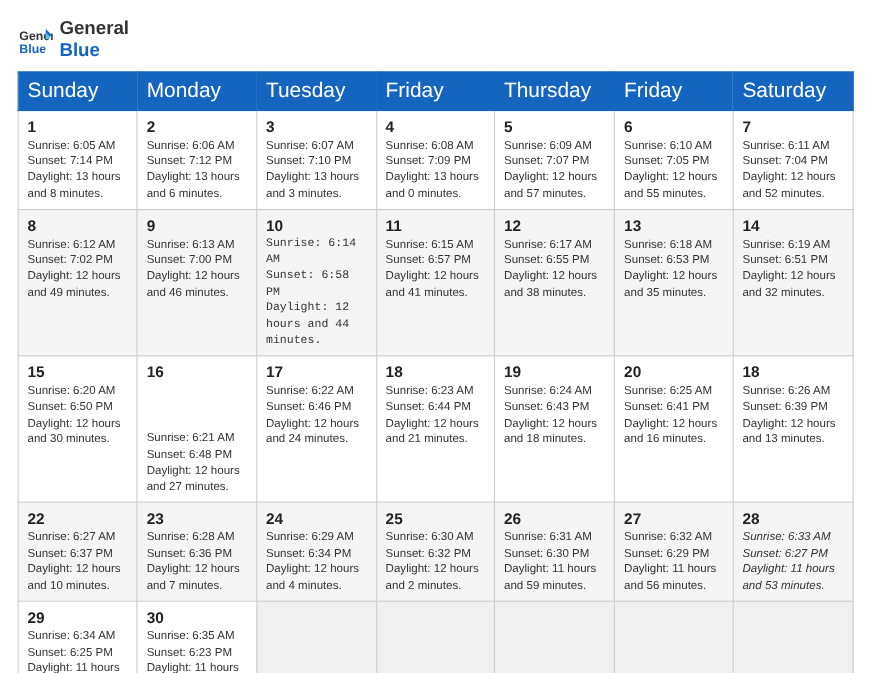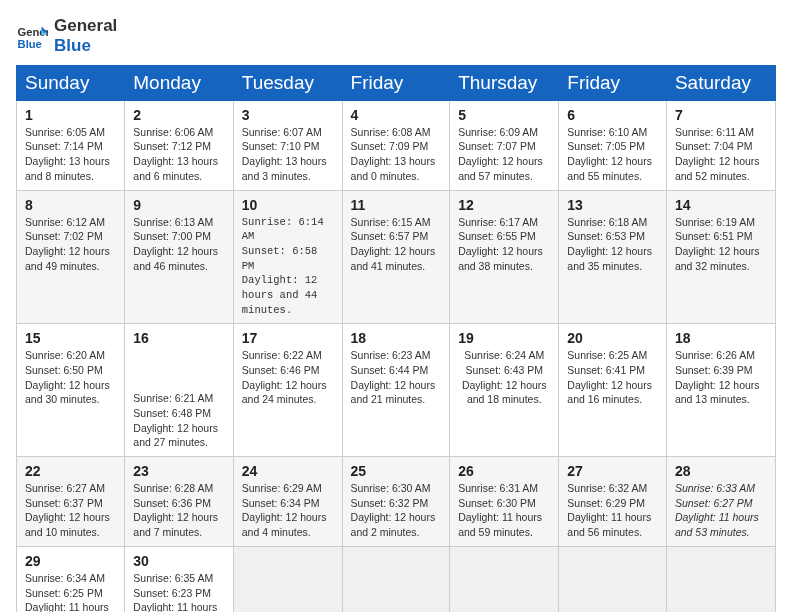--- a/index.html
+++ b/index.html
@@ -223,21 +223,21 @@
 Daylight: 12 hours and 24 minutes.</div>
         </td>
         <td>
           <span class="day-num">18</span>
           <div class="day-info" style="white-space: pre-wrap;">Sunrise: 6:23 AM
 Sunset: 6:44 PM
 Daylight: 12 hours and 21 minutes.</div>
         </td>
         <td>
           <span class="day-num">19</span>
-          <div class="day-info" style="white-space: pre-wrap; text-align: center;">Sunrise: 6:24 AM
+          <div class="day-info" style="white-space: pre-wrap;">Sunrise: 6:24 AM
 Sunset: 6:43 PM
 Daylight: 12 hours and 18 minutes.</div>
         </td>
         <td>
           <span class="day-num">20</span>
           <div class="day-info" style="white-space: pre-wrap;">Sunrise: 6:25 AM
 Sunset: 6:41 PM
 Daylight: 12 hours and 16 minutes.</div>
         </td>
         <td>

